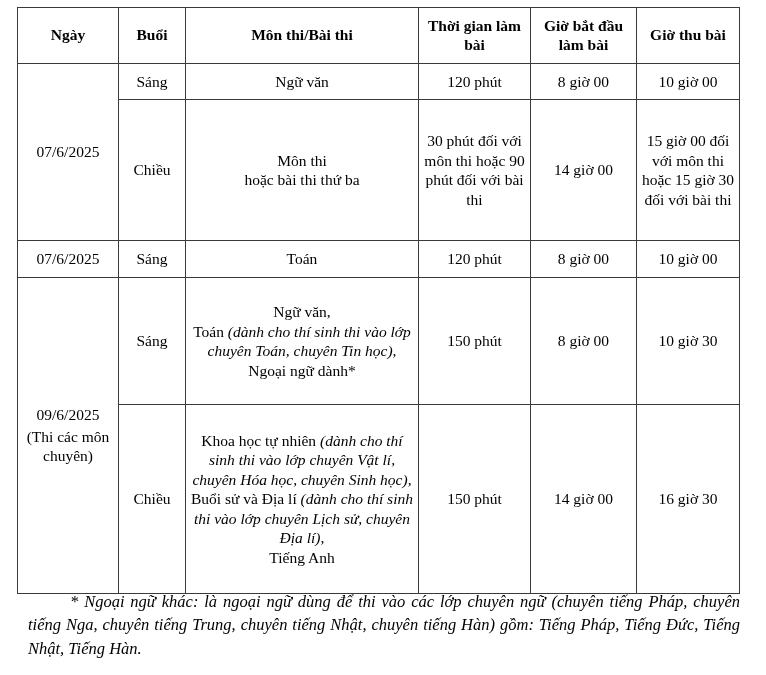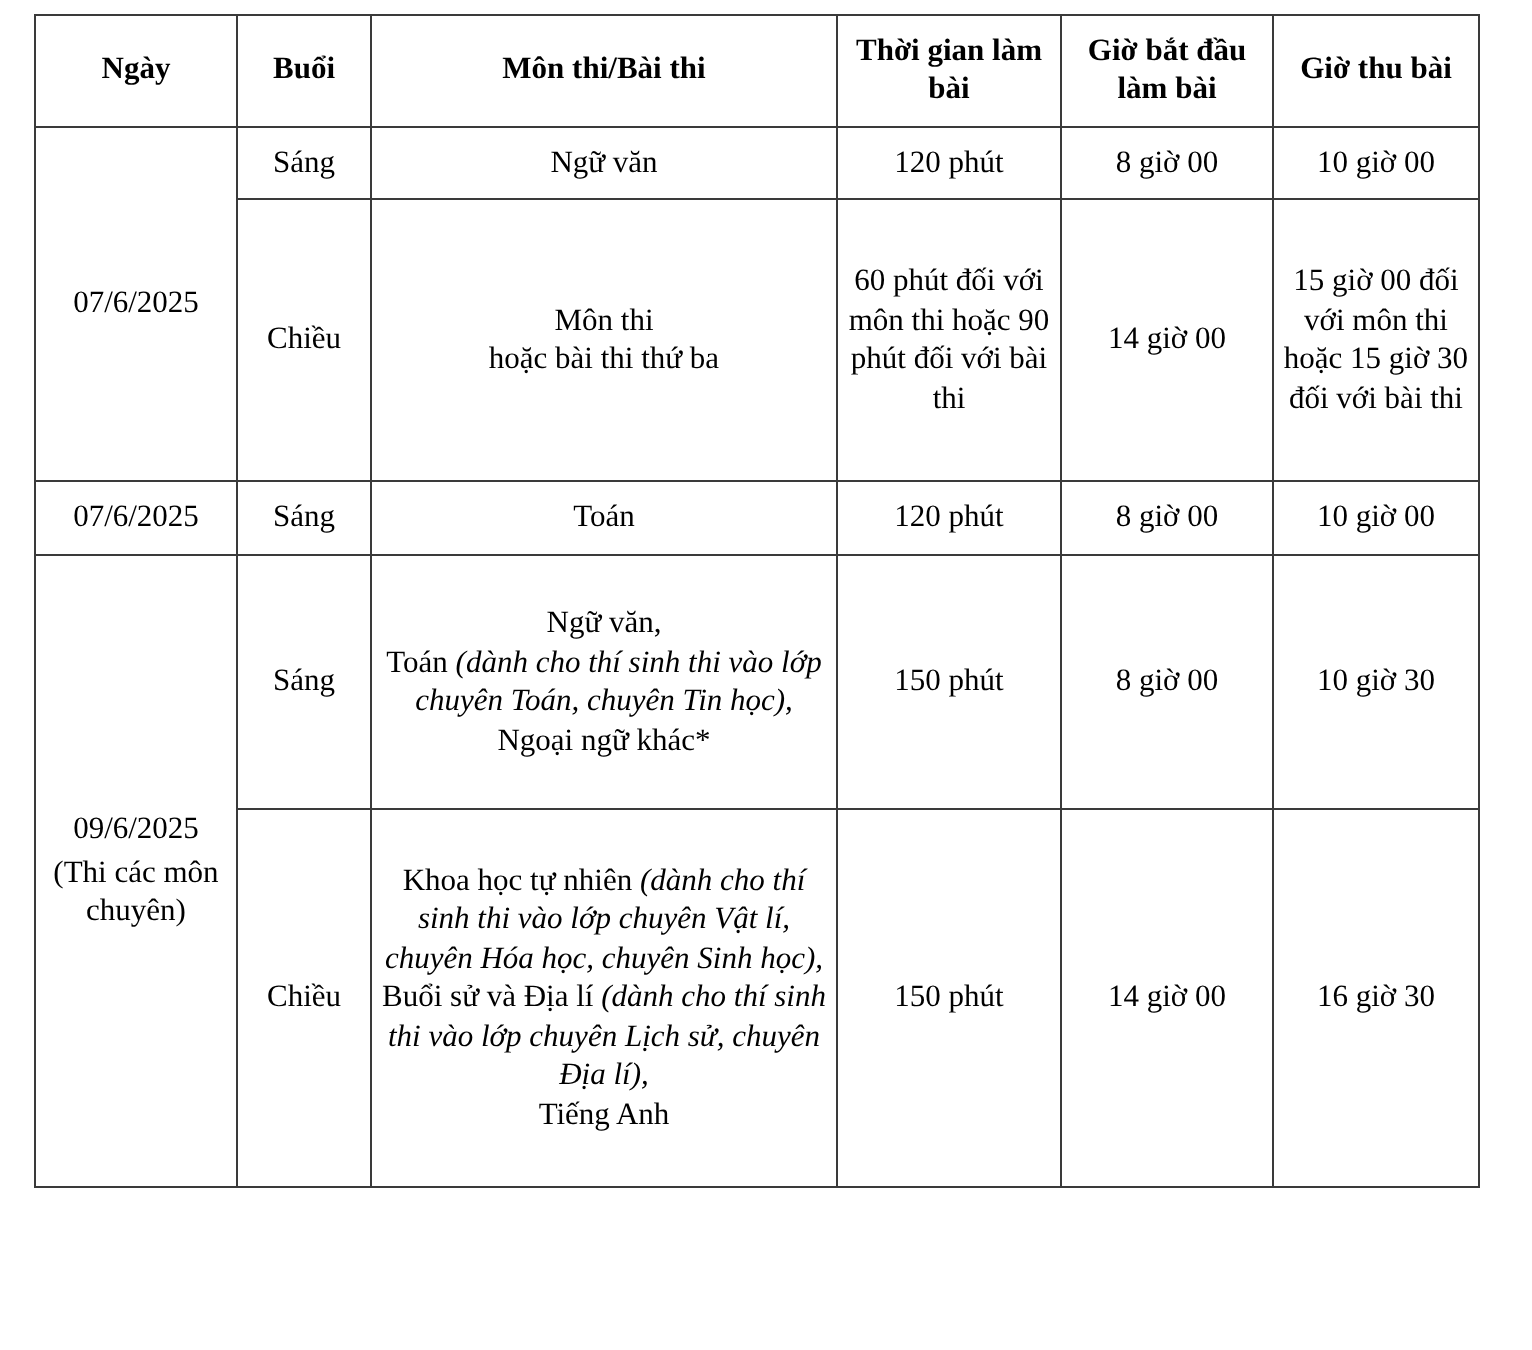--- a/index.html
+++ b/index.html
@@ -135,21 +135,21 @@
         <td>8 giờ 00</td>
         <td>10 giờ 00</td>
       </tr>
 
       <tr class="row-chieu-1">
         <td>Chiều</td>
         <td class="subject-cell tall">
           <span>Môn thi</span><br>
           <span>hoặc bài thi thứ ba</span>
         </td>
-        <td class="tall">60 phút đối với môn thi hoặc 90 phút đối với bài thi</td>
+        <td class="tall">30 phút đối với môn thi hoặc 90 phút đối với bài thi</td>
         <td>14 giờ 00</td>
         <td class="tall">15 giờ 00 đối với môn thi hoặc 15 giờ 30 đối với bài thi</td>
       </tr>
 
       <tr class="row-sang-2">
         <td class="date-cell">
           <span>07/6/2025</span>
         </td>
         <td>Sáng</td>
         <td class="subject-cell">Toán</td>
@@ -160,21 +160,21 @@
 
       <tr class="row-sang-3">
         <td class="date-cell" rowspan="2">
           <span>09/6/2025</span>
           <span class="sub">(Thi các môn chuyên)</span>
         </td>
         <td>Sáng</td>
         <td class="subject-cell tall">
           <span>Ngữ văn,</span><br>
           <span>Toán </span><span class="ital">(dành cho thí sinh thi vào lớp chuyên Toán, chuyên Tin học),</span><br>
-          <span>Ngoại ngữ khác*</span>
+          <span>Ngoại ngữ dành*</span>
         </td>
         <td>150 phút</td>
         <td>8 giờ 00</td>
         <td>10 giờ 30</td>
       </tr>
 
       <tr class="row-chieu-3">
         <td>Chiều</td>
         <td class="subject-cell tall">
           <span>Khoa học tự nhiên </span><span class="ital">(dành cho thí sinh thi vào lớp chuyên Vật lí, chuyên Hóa học, chuyên Sinh học),</span><br>
@@ -182,14 +182,15 @@
           <span>Tiếng Anh</span>
         </td>
         <td>150 phút</td>
         <td>14 giờ 00</td>
         <td>16 giờ 30</td>
       </tr>
 
     </tbody>
   </table>
 
+  <p class="footnote">* Ngoại ngữ khác: là ngoại ngữ dùng để thi vào các lớp chuyên ngữ (chuyên tiếng Pháp, chuyên tiếng Nga, chuyên tiếng Trung, chuyên tiếng Nhật, chuyên tiếng Hàn) gồm: Tiếng Pháp, Tiếng Đức, Tiếng Nhật, Tiếng Hàn.</p>
 
 </div>
 
 </body></html>

